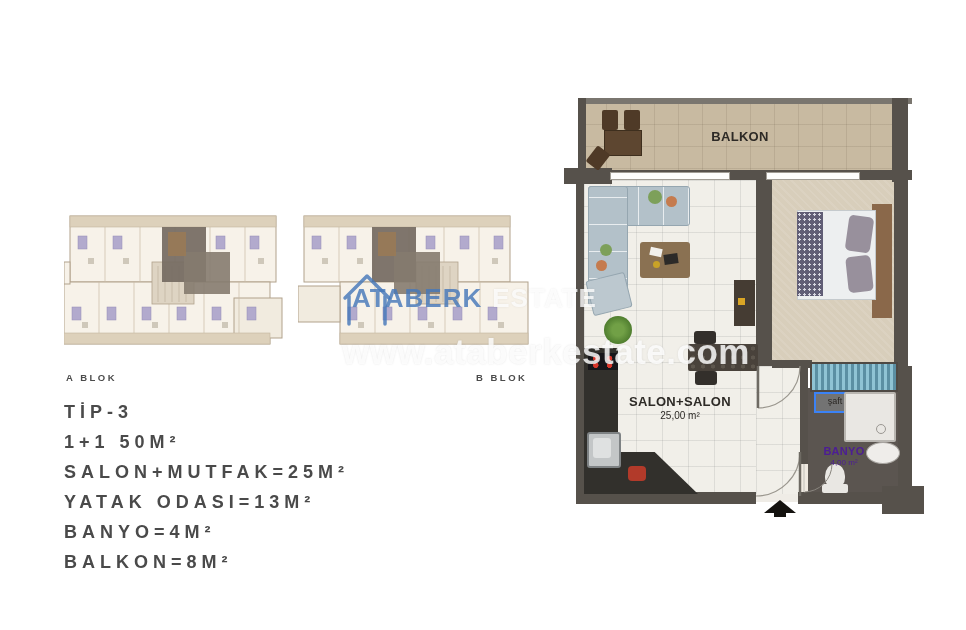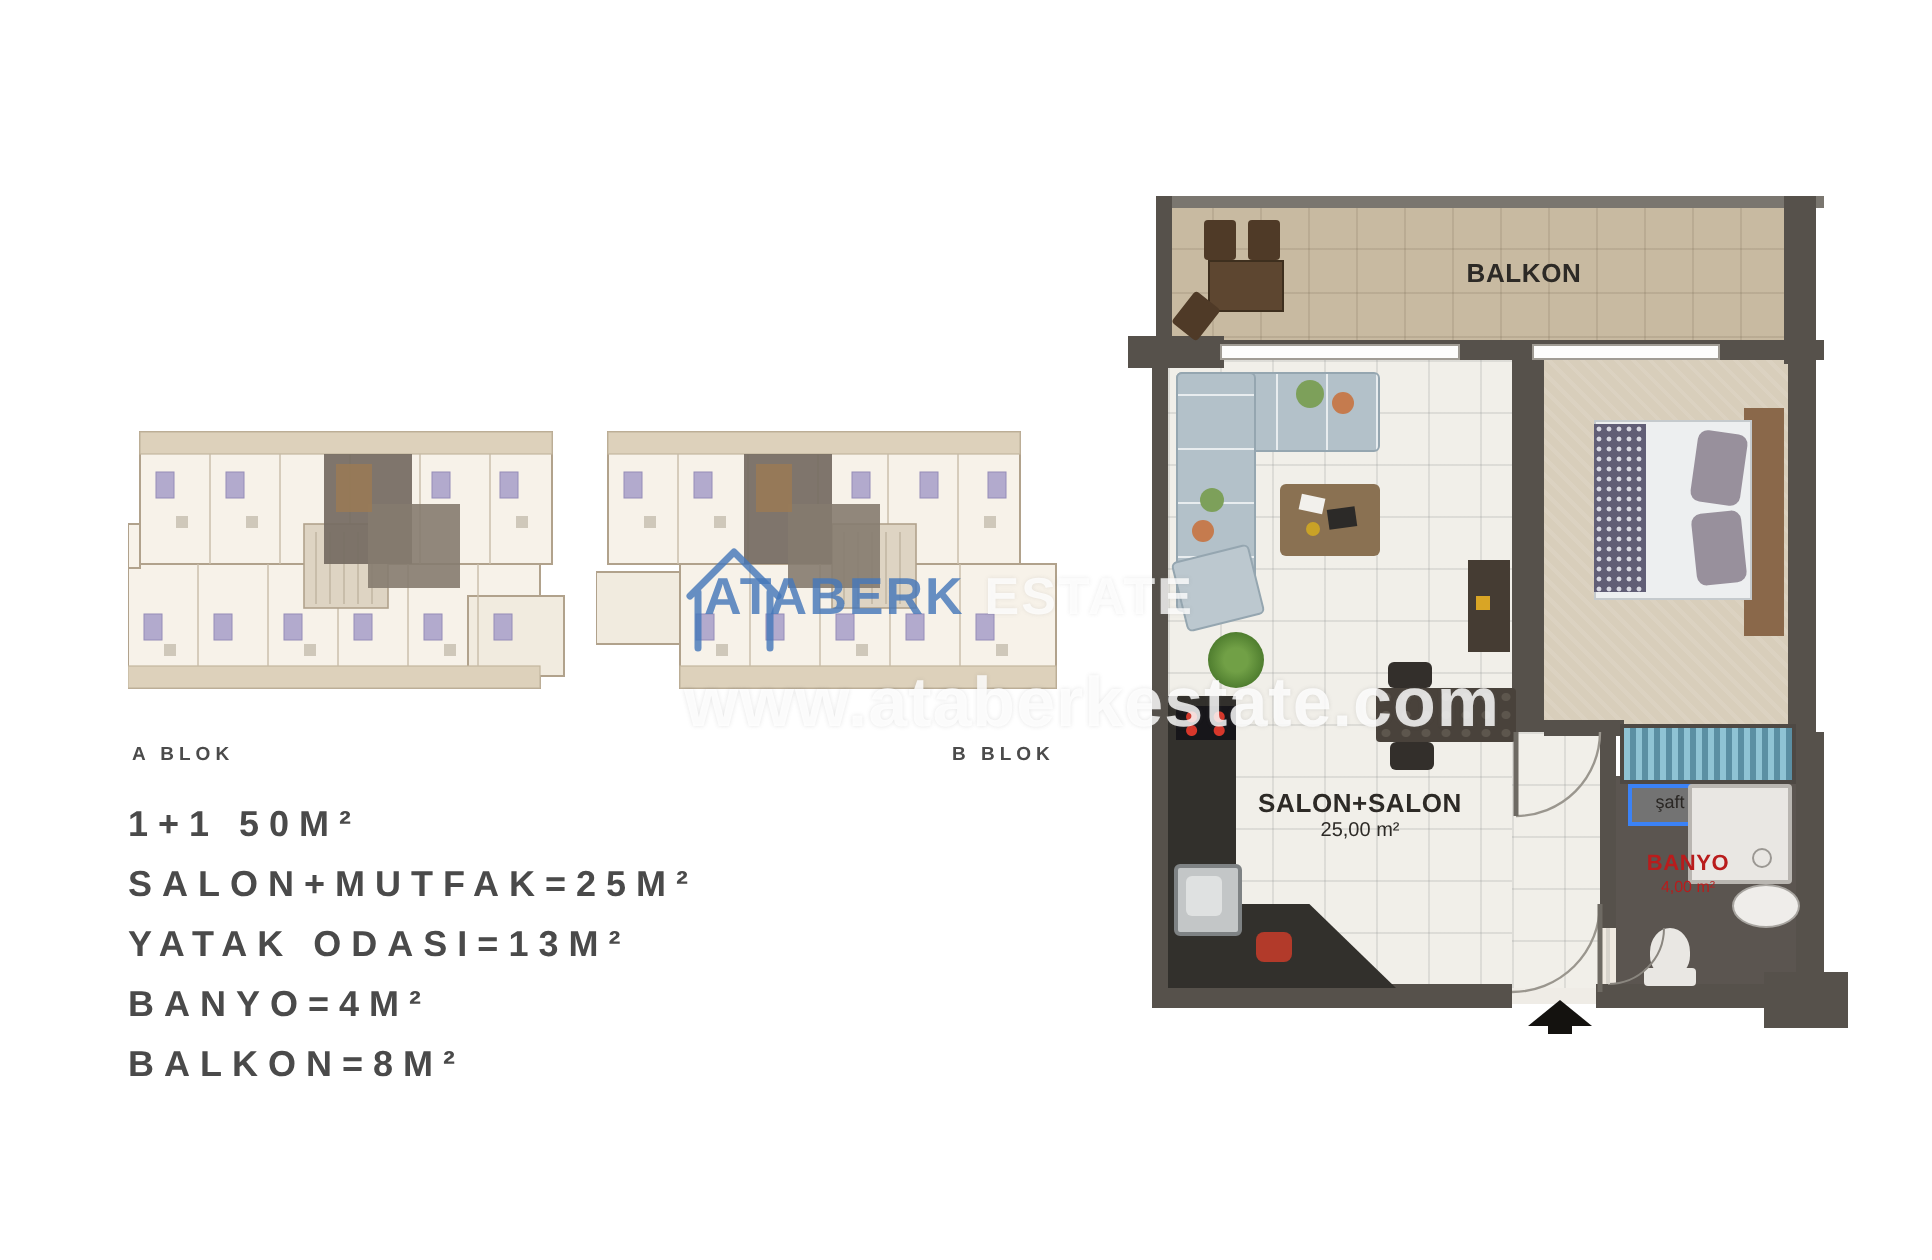--- a/index.html
+++ b/index.html
@@ -160,20 +160,21 @@
         <rect x="59" y="46" width="6" height="6"></rect>
       <rect x="194" y="46" width="6" height="6"></rect>
         <rect x="60" y="110" width="6" height="6"></rect>
       <rect x="130" y="110" width="6" height="6"></rect>
         <rect x="200" y="110" width="6" height="6"></rect>
     </g>
   </svg>
   <div class="block-label" style="left:476px;top:372px;">B BLOK</div>
 
   <div class="specs">
+    <div class="spec-title">TİP-3</div>
     <div class="spec-line">1+1 50M²</div>
     <div class="spec-line">SALON+MUTFAK=25M²</div>
     <div class="spec-line">YATAK ODASI=13M²</div>
     <div class="spec-line">BANYO=4M²</div>
     <div class="spec-line">BALKON=8M²</div>
   </div>
 
   <div class="plan">
 
     <div class="floor f-balcony" style="left:6px;top:4px;width:324px;height:72px;"></div>
@@ -260,28 +261,28 @@
       <path d="M182 310 A42 42 0 0 0 224 268" fill="none" stroke="#9a968e" stroke-width="1.2"></path>
       <line x1="182" y1="268" x2="182" y2="310" stroke="#6e6a63" stroke-width="2.5"></line>
       <path d="M180 398 A44 44 0 0 0 224 354" fill="none" stroke="#9a968e" stroke-width="1.2"></path>
       <line x1="224" y1="354" x2="224" y2="398" stroke="#6e6a63" stroke-width="2.5"></line>
       <path d="M228 394 A28 28 0 0 0 256 366" fill="none" stroke="#8a867f" stroke-width="1"></path>
       <line x1="228" y1="366" x2="228" y2="394" stroke="#d8d4cc" stroke-width="2"></line>
       <polygon points="204,402 220,415 188,415" fill="#14120f"></polygon>
       <rect x="198" y="415" width="12" height="4" fill="#14120f"></rect>
     </svg>
 
-    <div class="room-label" style="left:24px;top:32px;width:324px;">
+    <div class="room-label" style="left:2px;top:32px;width:324px;">
       <div class="rn" style="font-size:13px;">BALKON</div>
     </div>
     <div class="room-label" style="left:24px;top:297px;width:160px;">
       <div class="rn" style="font-size:13px;">SALON+SALON</div>
       <div class="ra" style="font-size:10px;">25,00 m²</div>
     </div>
-    <div class="room-label" style="left:226px;top:328px;width:84px;color:#b91c1c;">
+    <div class="room-label" style="left:226px;top:347px;width:84px;color:#4c1d95;">
       <div class="rn" style="font-size:11px;">BANYO</div>
       <div class="ra" style="font-size:8px;">4,00 m²</div>
     </div>
   </div>
 
   <svg class="wm wm-house" width="54" height="58" viewBox="0 0 54 58">
     <path d="M5 28 L27 6 L49 28 M9 26 V54 M45 26 V54" fill="none" stroke="rgba(70,120,185,0.82)" stroke-width="3.5" stroke-linecap="round" stroke-linejoin="round"></path>
   </svg>
   <div class="wm wm-brand">
     <span>ATABERK</span><span class="wm-estate">ESTATE</span>

